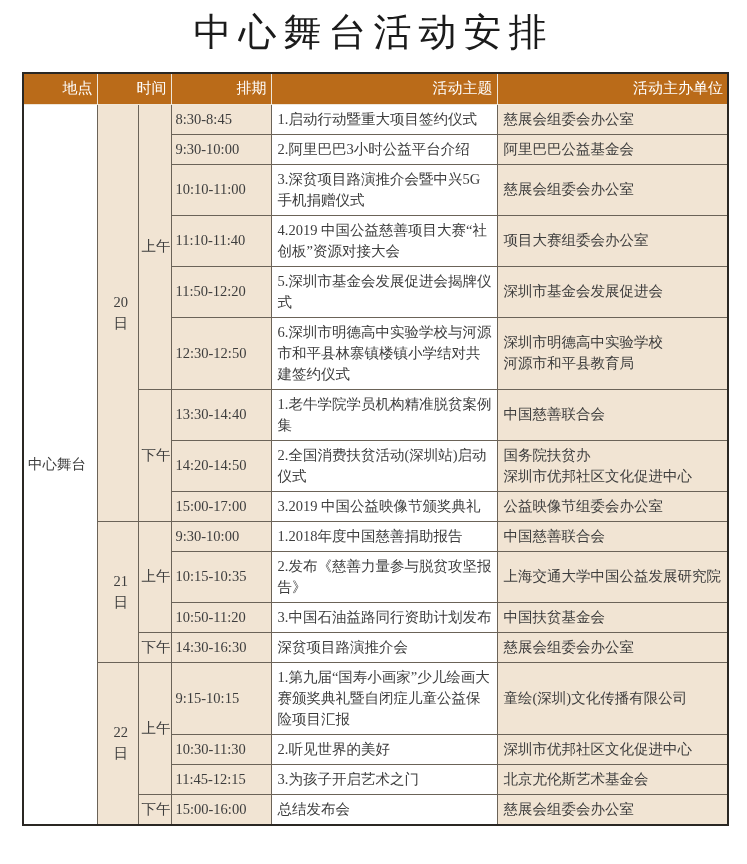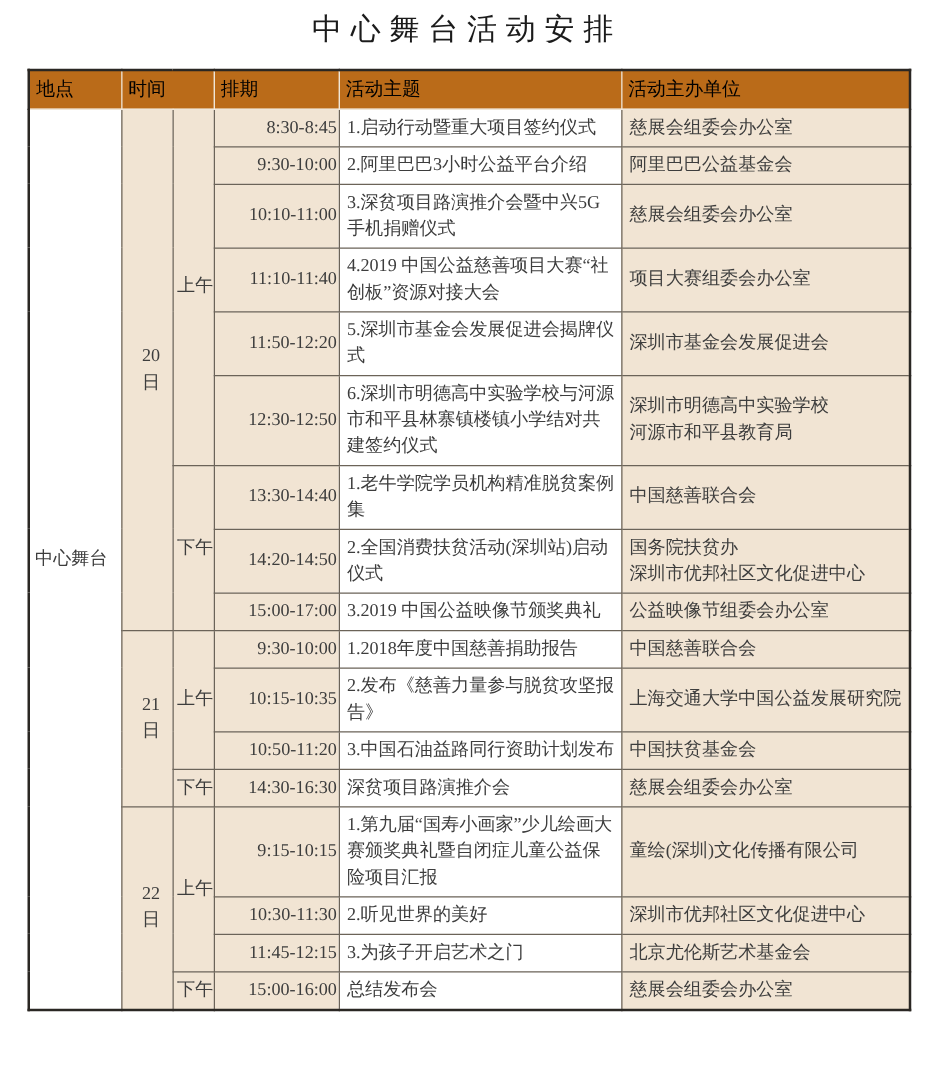--- a/index.html
+++ b/index.html
@@ -13,60 +13,60 @@
   html,body{margin:0;padding:0;background:#ffffff;}
   body{
     width:747px;height:864px;
     font-family:"Liberation Serif","DejaVu Serif",serif;
     color:var(--ink);
     overflow:hidden;
   }
   .page-title{
     margin:10px 0 16px 0;
     text-align:center;
-    font-size:24px;
+    font-size:38px;
     letter-spacing:7px;
     color:#1b1b1b;
     font-weight:normal;
     line-height:1.2;
   }
   table.schedule{
     margin-left:22px;
     width:705px;
     table-layout:fixed;
     border-collapse:collapse;
     border:2px solid var(--border-outer);
   }
   col.c-loc{width:74px;}
   col.c-day{width:41px;}
   col.c-sess{width:33px;}
   col.c-time{width:100px;}
   col.c-theme{width:226px;}
   col.c-org{width:231px;}
   th{
     background:var(--header-bg);
-    color:#000000;
+    color:#ffffff;
     font-weight:normal;
     font-size:15px;
-    text-align:left;
+    text-align:right;
     padding:5px 4px 5px 5px;
     border:1px solid #efe6d8;
     height:20px;
   }
   td{
     border:1px solid var(--border-inner);
     font-size:14.5px;
     line-height:21px;
     vertical-align:middle;
     color:var(--ink);
   }
   td.loc-cell{background:var(--white);text-align:left;padding:2px 1px 2px 4px;margin-top:33px;}
   td.day-cell{background:var(--beige);text-align:center;padding:2px 16px;}
   td.sess-cell{background:var(--beige);text-align:right;padding:2px 0;}
-  td.time-cell{background:var(--beige);text-align:right;padding:3px 1px 3px 4px;}
+  td.time-cell{background:var(--beige);text-align:left;padding:3px 1px 3px 4px;}
   td.theme-cell{background:var(--white);text-align:left;padding:4px 3px 4px 6px;}
   td.org-cell{background:var(--beige);text-align:left;padding:4px 1px 4px 6px;white-space:pre-line;}
 </style>
 </head>
 <body>
 
 <h1 class="page-title">中心舞台活动安排</h1>
 
 <table class="schedule">
   <colgroup>

